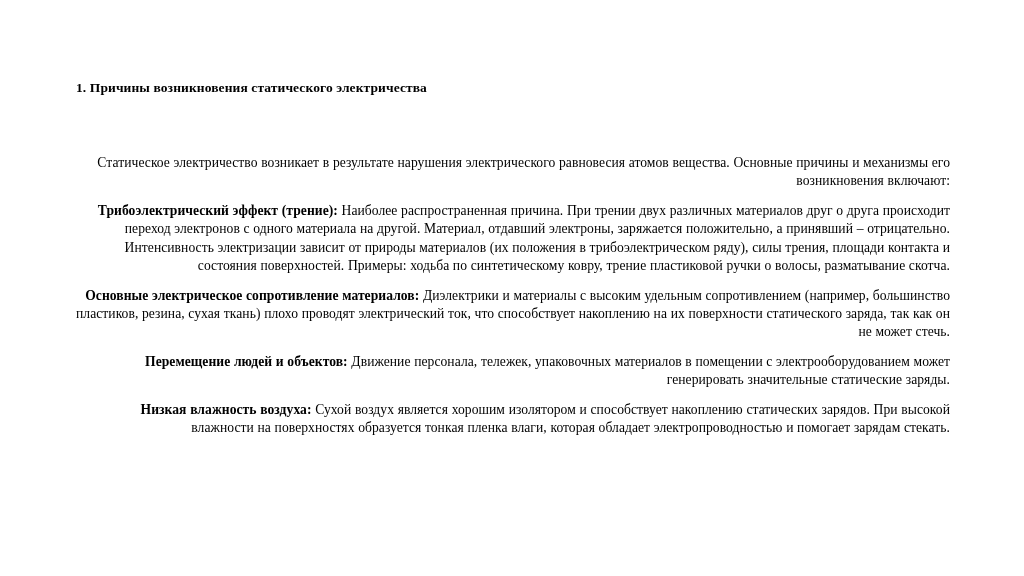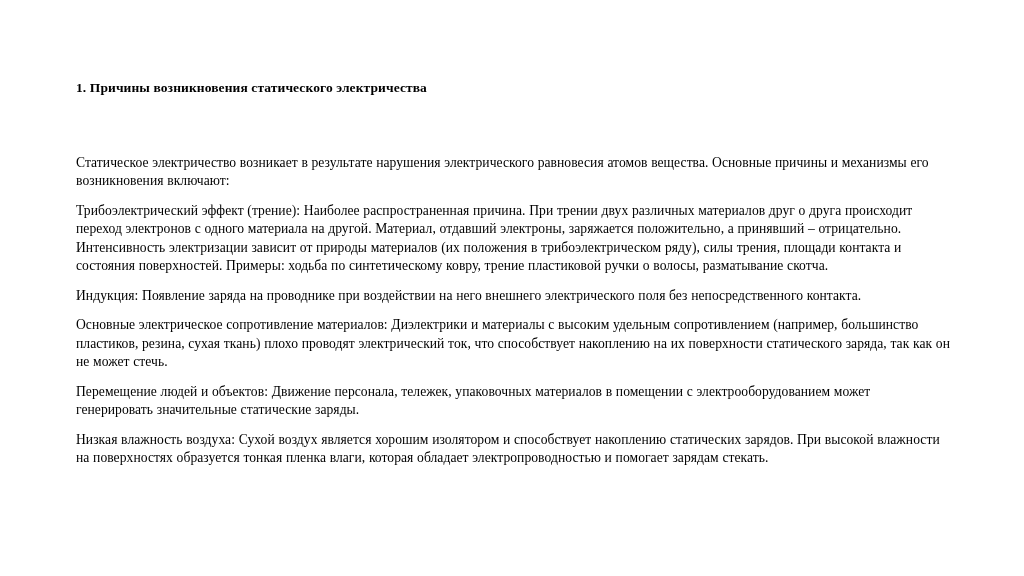--- a/index.html
+++ b/index.html
@@ -34,33 +34,33 @@
     margin: 0 0 0 0;
   }
 
   .heading-gap {
     height: 57px;
   }
 
   .para {
     font-size: 13.6px;
     line-height: 1.345;
-    text-align: left;
+    text-align: right;
     margin: 0 0 11.5px 0;
     max-width: 874px;
     letter-spacing: 0.05px;
     word-spacing: 0.2px;
   }
 
   .para:last-child {
     margin-bottom: 0;
   }
 
   .lead {
-    font-weight: normal;
+    font-weight: bold;
   }
 
   .para .body-text {
     font-weight: normal;
   }
 </style>
 </head>
 <body>
 
 <div class="page">
@@ -69,23 +69,20 @@
 
   <div class="heading-gap"></div>
 
   <p class="para">Статическое электричество возникает в результате нарушения электрического равновесия атомов вещества. Основные причины и механизмы его возникновения включают:</p>
 
   <p class="para">
     <span class="lead">Трибоэлектрический эффект (трение):</span><span class="body-text"> Наиболее распространенная причина. При трении двух различных материалов друг о друга происходит переход электронов с одного материала на другой. Материал, отдавший электроны, заряжается положительно, а принявший – отрицательно. Интенсивность электризации зависит от природы материалов (их положения в трибоэлектрическом ряду), силы трения, площади контакта и состояния поверхностей. Примеры: ходьба по синтетическому ковру, трение пластиковой ручки о волосы, разматывание скотча.</span>
   </p>
 
 
-  <p class="para">
-    <span class="lead">Индукция:</span><span class="body-text"> Появление заряда на проводнике при воздействии на него внешнего электрического поля без непосредственного контакта.</span>
-  </p>
 
   <p class="para">
     <span class="lead">Основные электрическое сопротивление материалов:</span><span class="body-text"> Диэлектрики и материалы с высоким удельным сопротивлением (например, большинство пластиков, резина, сухая ткань) плохо проводят электрический ток, что способствует накоплению на их поверхности статического заряда, так как он не может стечь.</span>
   </p>
 
   <p class="para">
     <span class="lead">Перемещение людей и объектов:</span><span class="body-text"> Движение персонала, тележек, упаковочных материалов в помещении с электрооборудованием может генерировать значительные статические заряды.</span>
   </p>
 
   <p class="para">

